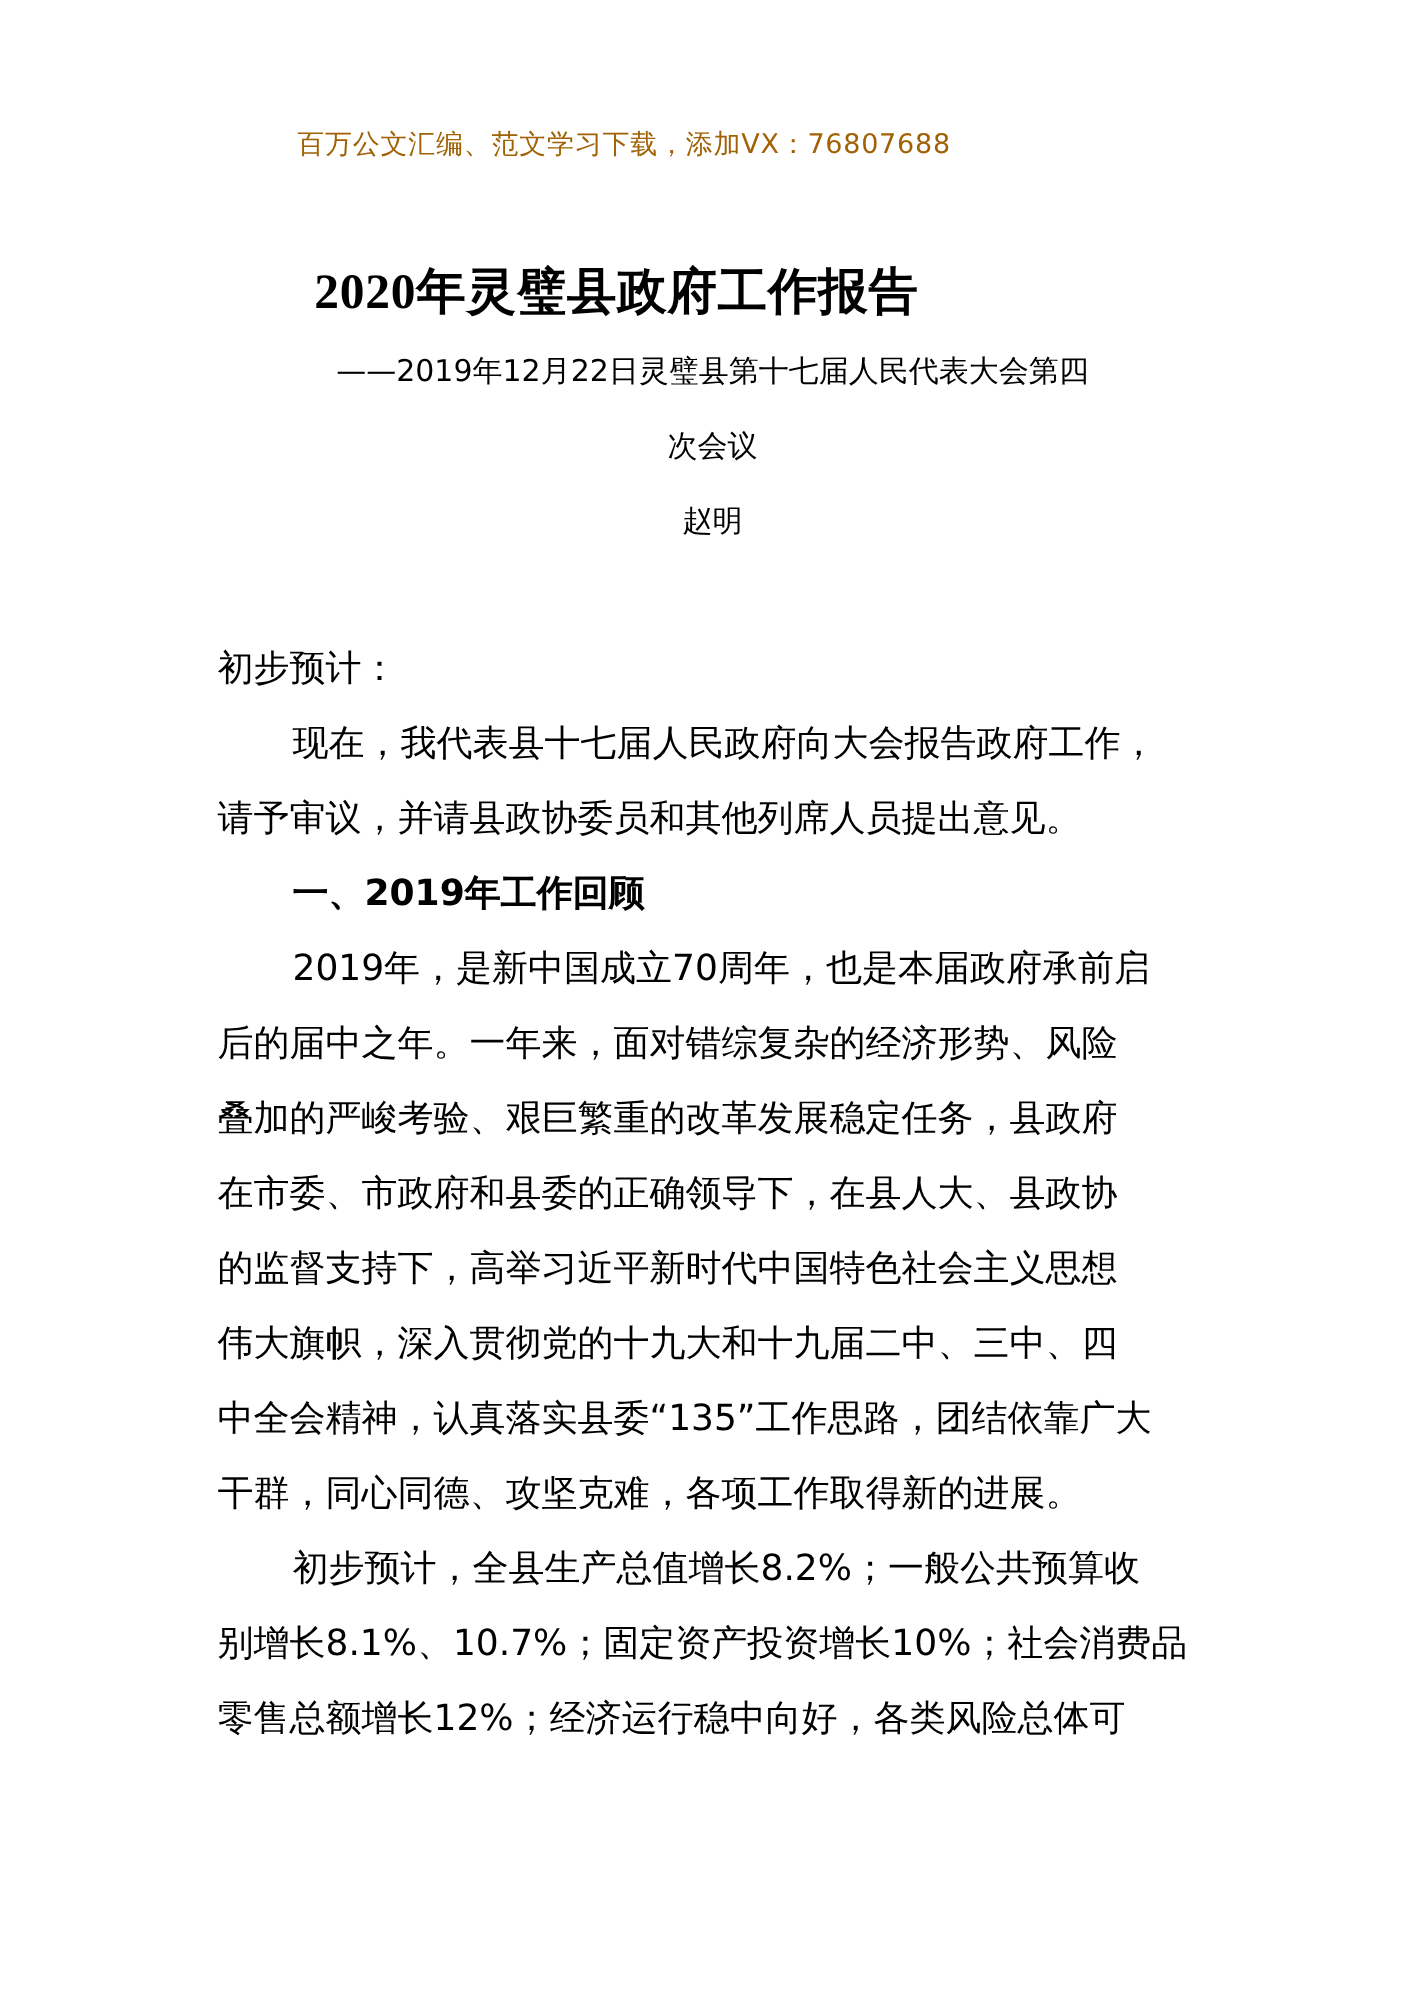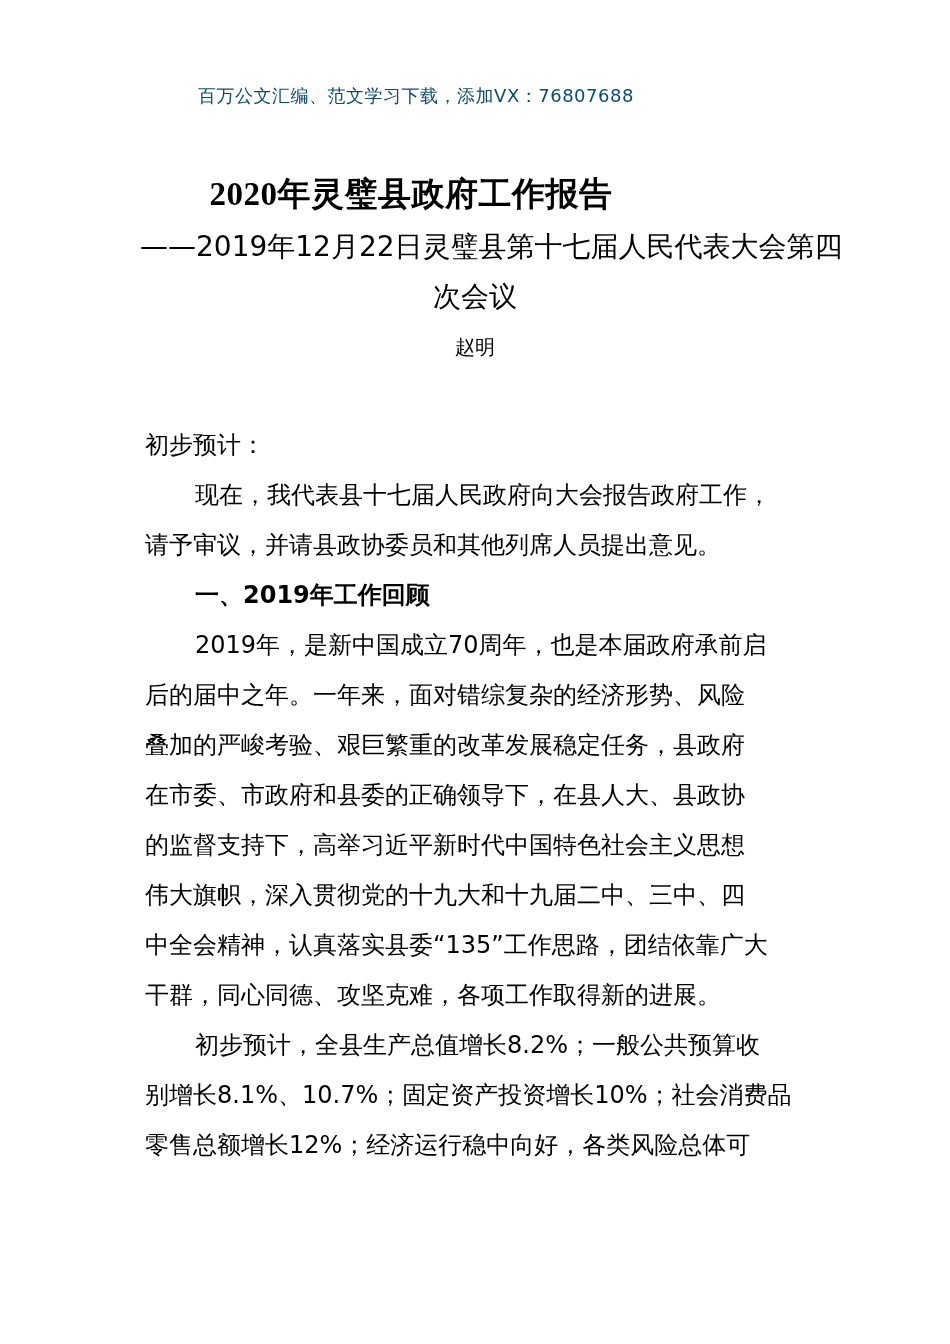--- a/index.html
+++ b/index.html
@@ -22,40 +22,40 @@
       width: 950px;
       height: 1344px;
     }
     .watermark {
       position: absolute;
       top: 84px;
       left: 0;
       width: 832px;
       text-align: center;
       font-size: 18px;
-      color: #0c4a6e;
+      color: #a16207;
       letter-spacing: 0.5px;
     }
     .title {
       position: absolute;
       top: 172px;
       left: 0;
       width: 822px;
       text-align: center;
       font-size: 33px;
       font-weight: bold;
       font-family: "Liberation Serif", "DejaVu Serif", serif;
       letter-spacing: 0.5px;
     }
     .subtitle {
       position: absolute;
       left: 145px;
       width: 660px;
       text-align: center;
-      font-size: 28px;
+      font-size: 20px;
       line-height: 50px;
     }
     .subtitle-line1 { top: 222px; left: 140px; width: 670px; white-space: nowrap; }
     .subtitle-line2 { top: 272px; }
     .author {
       position: absolute;
       top: 322px;
       left: 0;
       width: 950px;
       text-align: center;

